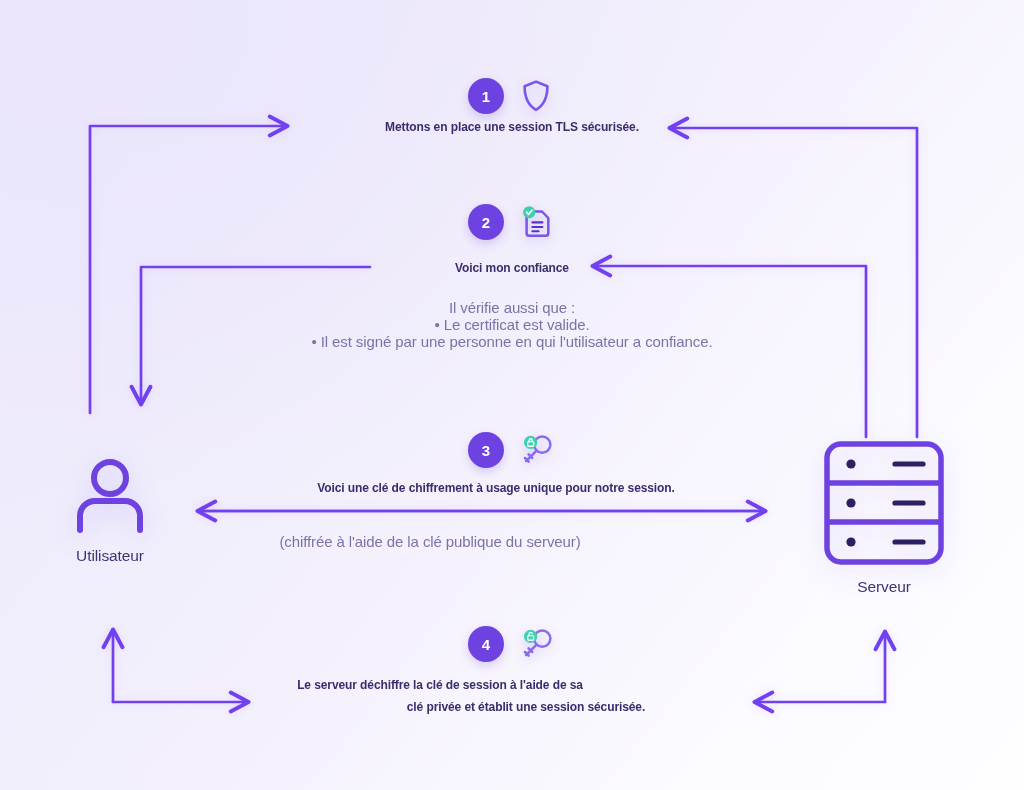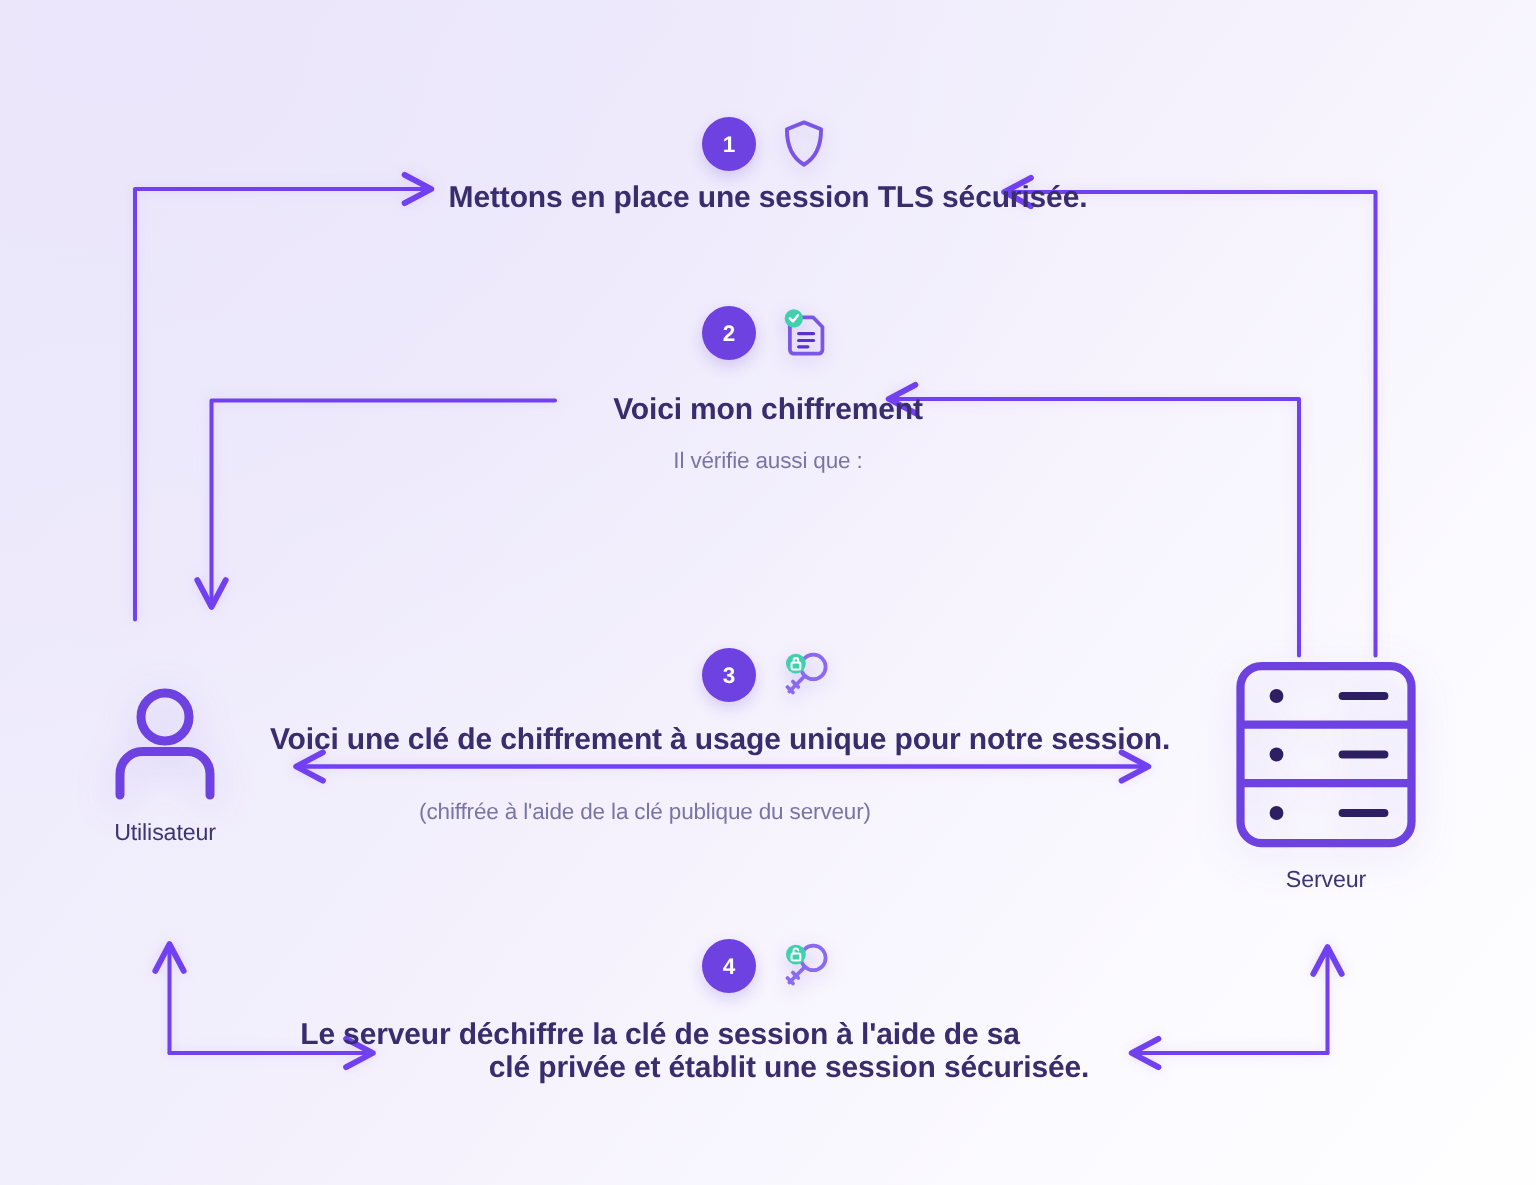--- a/index.html
+++ b/index.html
@@ -32,21 +32,21 @@
 
   
   .txt {
     position: absolute;
     text-align: center;
     white-space: nowrap;
     line-height: 1.35;
   }
   .t-strong {
     font-weight: 700;
-    font-size: 20px;
+    font-size: 12px;
     color: #3a2d6e;
     letter-spacing: -0.1px;
   }
   .t-sub {
     font-weight: 400;
     font-size: 15px;
     color: #7a74a6;
     letter-spacing: -0.1px;
     text-align: center;
   }
@@ -162,24 +162,32 @@
   <div class="steprow" style="left:0; top:202px; width:1024px;">
     <div class="badge">2</div>
     <svg class="stepicon" viewBox="0 0 40 40" xmlns="http://www.w3.org/2000/svg">
       <path d="M13.2 9.5 H26.0 L32.3 16.0 V31.2 A2.6 2.6 0 0 1 29.7 33.8
                H13.2 A2.6 2.6 0 0 1 10.6 31.2 V12.1 A2.6 2.6 0 0 1 13.2 9.5 Z" fill="none" stroke="#7a55e8" stroke-width="2.5" stroke-linejoin="round"></path>
       <path d="M16.4 20.4 H26.4 M16.4 25.0 H26.4 M16.4 29.2 H22.6" stroke="#5b32c9" stroke-width="2.1" stroke-linecap="round"></path>
       <circle cx="13.2" cy="10.3" r="6.1" fill="#3fd0ad"></circle>
       <path d="M10.6 10.2 L12.6 12.3 L16.0 8.2" fill="none" stroke="#ffffff" stroke-width="1.7" stroke-linecap="round" stroke-linejoin="round"></path>
     </svg>
   </div>
-  <div class="txt t-strong" style="left:0; top:260px; width:1024px;">Voici mon chiffrement</div>
+  <div class="txt t-strong" style="left:0; top:260px; width:1024px;">Voici mon confiance</div>
 
   <div class="bullets" style="top:299px;">
     <div class="t-sub">Il vérifie aussi que :</div>
+    <div class="t-sub">
+      <span>•</span>
+      <span>Le certificat est valide.</span>
+    </div>
+    <div class="t-sub">
+      <span>•</span>
+      <span>Il est signé par une personne en qui l'utilisateur a confiance.</span>
+    </div>
   </div>
 
   <div class="node" style="left:44px; top:452px; width:132px;">
     <svg width="86" height="86" viewBox="0 0 86 86" xmlns="http://www.w3.org/2000/svg">
       <circle cx="43" cy="26" r="16" fill="none" stroke="#6d42e0" stroke-width="6"></circle>
       <path d="M13 78 V64 A15 15 0 0 1 28 49 H58 A15 15 0 0 1 73 64 V78" fill="none" stroke="#6d42e0" stroke-width="6" stroke-linecap="round"></path>
     </svg>
     <div class="cap t-node">Utilisateur</div>
   </div>
 
@@ -204,21 +212,21 @@
         <path d="M12.6 24.4 L16.2 28.0"></path>
         <path d="M9.0 28.0 L12.6 31.6"></path>
       </g>
       <circle cx="14.6" cy="12.4" r="6.6" fill="#3fd0ad"></circle>
       <g stroke="#ffffff" stroke-width="1.35" fill="none" stroke-linecap="round">
         <rect x="11.7" y="11.6" width="5.9" height="4.7" rx="1" fill="none"></rect>
         <path d="M13.1 11.6 V10.3 A1.5 1.5 0 0 1 16.2 10.3 V11.6"></path>
       </g>
     </svg>
   </div>
-  <div class="txt t-strong" style="left:0; top:480px; width:960px;">Voici une clé de chiffrement à usage unique pour notre session.</div>
+  <div class="txt t-strong" style="left:0; top:480px; width:960px;padding-left:16px;">Voici une clé de chiffrement à usage unique pour notre session.</div>
   <div class="txt t-sub" style="left:0; top:532px; width:860px;">(chiffrée à l'aide de la clé publique du serveur)</div>
 
   <div class="steprow" style="left:0; top:624px; width:1024px;">
     <div class="badge">4</div>
     <svg class="stepicon" viewBox="0 0 40 40" xmlns="http://www.w3.org/2000/svg">
       <g fill="none" stroke="#8a6af0" stroke-width="2.5" stroke-linecap="round" stroke-linejoin="round">
         <circle cx="26.2" cy="14.6" r="8.2"></circle>
         <path d="M20.6 20.6 L10.2 31.0"></path>
         <path d="M12.6 24.4 L16.2 28.0"></path>
         <path d="M9.0 28.0 L12.6 31.6"></path>

